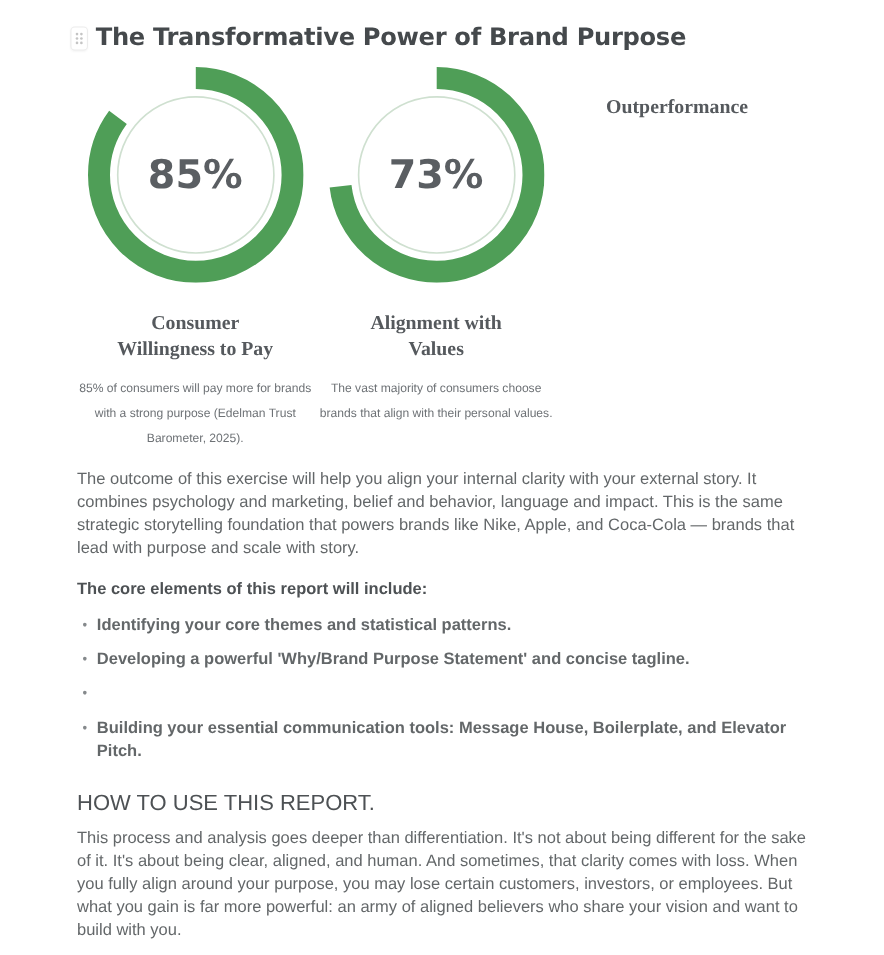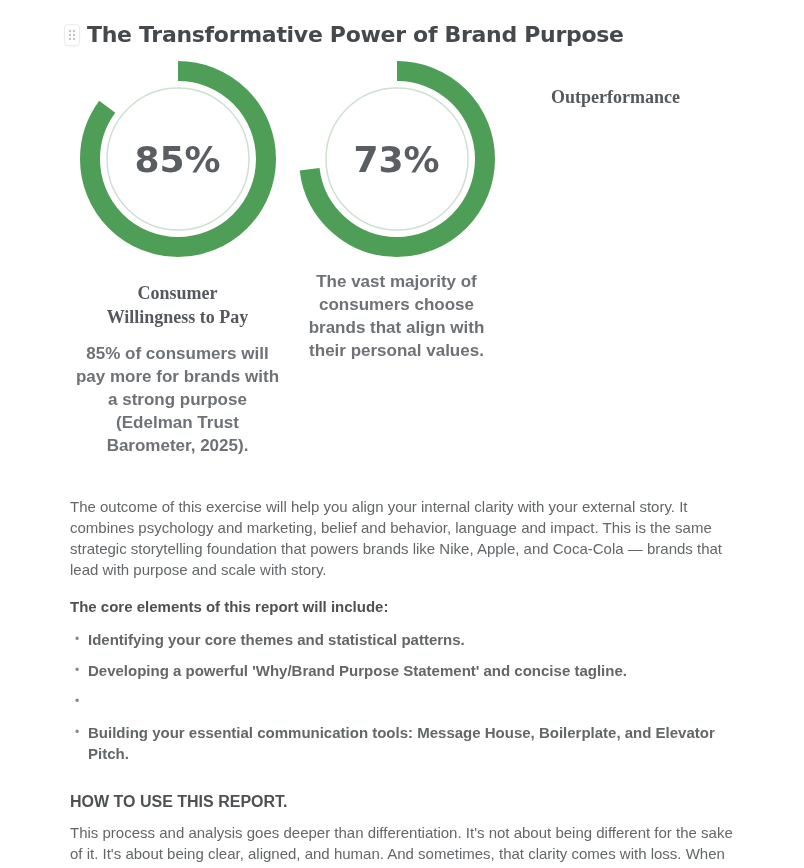--- a/index.html
+++ b/index.html
@@ -51,32 +51,32 @@
   }
   .stat-heading {
     margin-top: 24px;
     font-family: Liberation Serif, serif;
     font-size: 18px; font-weight: 700; color: var(--heading);
     line-height: 24px;
   }
   .stat-heading span { display: block; white-space: nowrap; }
   .stat-desc {
     margin: 13px auto 0 auto; max-width: 214px;
-    font-size: 17px; color: var(--desc); line-height: 23px; font-weight: bold;
+    font-size: 11px; color: var(--desc); line-height: 23px;
   }
 
   
   .para { font-size: 15px; color: var(--body); line-height: 21px; }
-  .para-outcome { margin-top: 39px; }
+  .para-outcome { margin-top: 14px; }
   .bold-head { margin-top: 16px; font-size: 15px; font-weight: 700; color: var(--bold); line-height: 21px; }
   ul.bullets { list-style: none; margin-top: 12px; }
   ul.bullets li { display: flex; margin-bottom: 10px; line-height: 21px; }
   ul.bullets .dot { width: 18px; flex: 0 0 18px; color: #85898c; font-size: 12px; padding-left: 5px; }
   ul.bullets .bullet-text { font-size: 15px; color: var(--body); font-weight: bold; }
-  .how-head { margin-top: 27px; font-size: 16px; font-weight: 700; color: var(--bold); line-height: 21px; }
+  .how-head { margin-top: 27px; font-size: 20px; font-weight: 400; color: var(--bold); line-height: 21px; }
   .para-how { margin-top: 10px; }
 </style>
 </head>
 <body>
 
 <div class="doc">
 
   <div class="title-row">
     <span class="drag-handle">
       <svg width="10" height="14" viewBox="0 0 10 14">
@@ -111,20 +111,24 @@
     </div>
 
     <div class="stat-col">
       <div class="donut-wrap">
         <svg class="donut" viewBox="0 0 196 196">
           <circle class="inner" cx="98" cy="98" r="71"></circle>
           <circle class="arc" cx="98" cy="98" r="88" transform="rotate(-90 98 98)" stroke-dasharray="403.6318241332166 552.9203070318035"></circle>
         </svg>
         <div class="percent">73%</div>
       </div>
+      <div class="stat-heading">
+        <span>Alignment with</span>
+        <span>Values</span>
+      </div>
       <div class="stat-desc">The vast majority of consumers choose brands that align with their personal values.</div>
     </div>
 
     <div class="stat-col">
       <div class="stat-heading">
         <span>Outperformance</span>
       </div>
     </div>
 
   </div>

